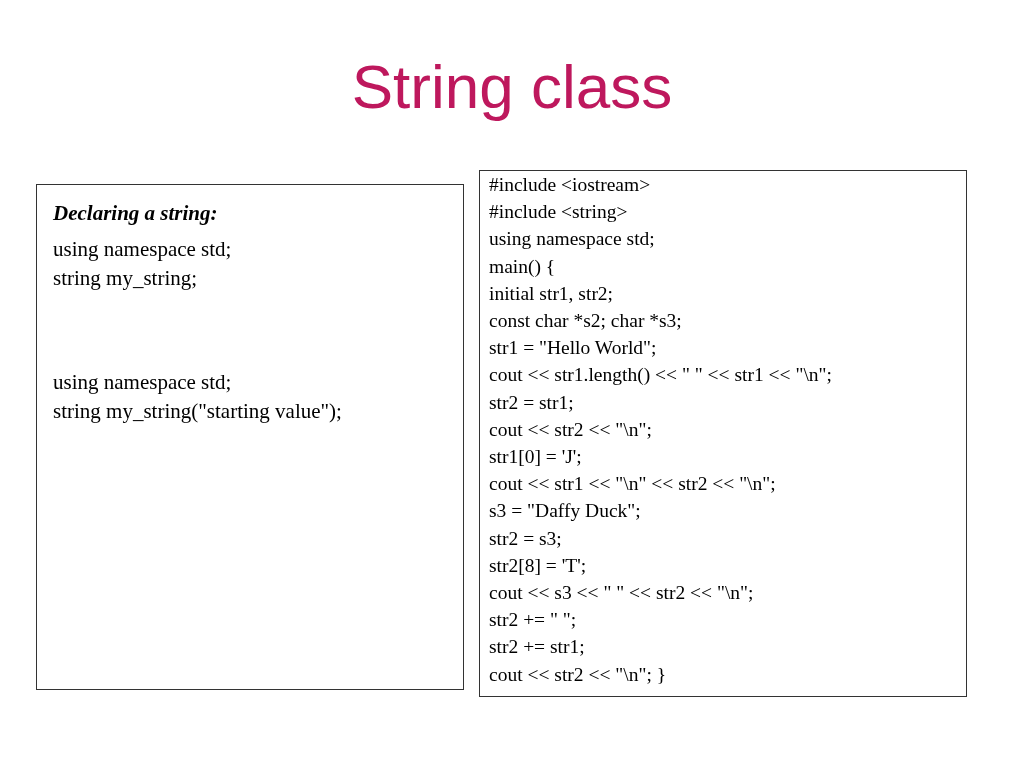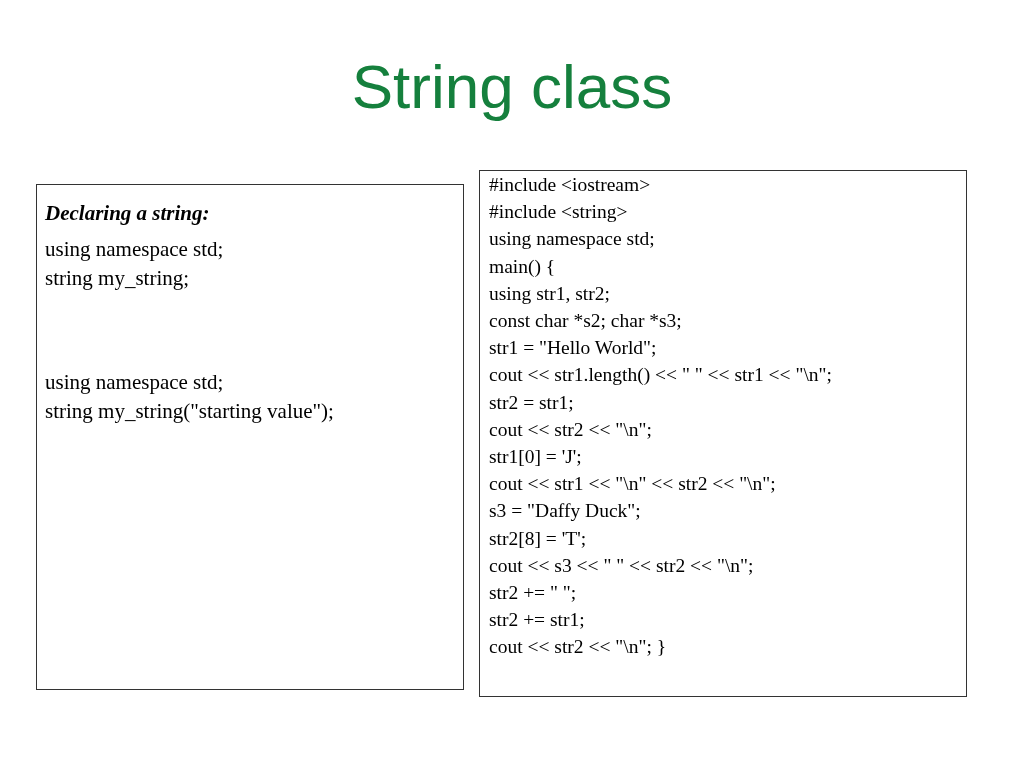--- a/index.html
+++ b/index.html
@@ -21,39 +21,39 @@
     position: absolute;
     left: 0;
     top: 50px;
     width: 1024px;
     text-align: center;
     font-family: "Liberation Sans", "DejaVu Sans", sans-serif;
     font-size: 62px;
     font-weight: 400;
     line-height: 74px;
     letter-spacing: 0px;
-    color: #15803d;
+    color: #be185d;
     white-space: pre;
   }
 
   
   .panel {
     position: absolute;
     border: 1px solid #333333;
     background: #ffffff;
     box-sizing: border-box;
   }
 
   
   #left-panel {
     left: 36px;
     top: 184px;
     width: 428px;
     height: 506px;
-    padding: 12px 10px 10px 8px;
+    padding: 12px 10px 10px 16px;
   }
   .lp-heading {
     font-size: 21px;
     font-weight: bold;
     font-style: italic;
     line-height: 29px;
     white-space: pre-wrap;
     margin: 0;
   }
   .lp-line {
@@ -116,27 +116,28 @@
     <p class="lp-line" id="lp-body-2">using namespace std;</p>
     <p class="lp-line">string my_string("starting value");</p>
   </div>
 </div>
 
 <div id="right-panel" class="panel">
   <p class="code-line">#include &lt;iostream&gt;</p>
   <p class="code-line">#include &lt;string&gt;</p>
   <p class="code-line">using namespace std;</p>
   <p class="code-line">main() {</p>
-  <p class="code-line">using str1, str2;</p>
+  <p class="code-line">initial str1, str2;</p>
   <p class="code-line">const char *s2; char *s3;</p>
   <p class="code-line">str1 = "Hello World";</p>
   <p class="code-line">cout &lt;&lt; str1.length() &lt;&lt; " " &lt;&lt; str1 &lt;&lt; "\n";</p>
   <p class="code-line">str2 = str1;</p>
   <p class="code-line">cout &lt;&lt; str2 &lt;&lt; "\n";</p>
   <p class="code-line">str1[0] = 'J';</p>
   <p class="code-line">cout &lt;&lt; str1 &lt;&lt; "\n" &lt;&lt; str2 &lt;&lt; "\n";</p>
   <p class="code-line">s3 = "Daffy Duck";</p>
+  <p class="code-line">str2 = s3;</p>
   <p class="code-line">str2[8] = 'T';</p>
   <p class="code-line">cout &lt;&lt; s3 &lt;&lt; " " &lt;&lt; str2 &lt;&lt; "\n";</p>
   <p class="code-line">str2 += " ";</p>
   <p class="code-line">str2 += str1;</p>
   <p class="code-line">cout &lt;&lt; str2 &lt;&lt; "\n"; }</p>
 </div>
 
 </body></html>

